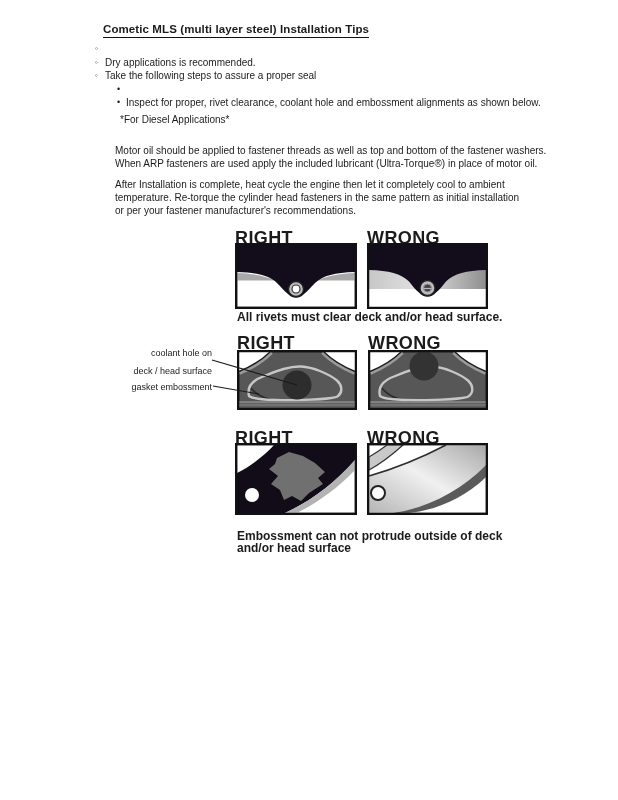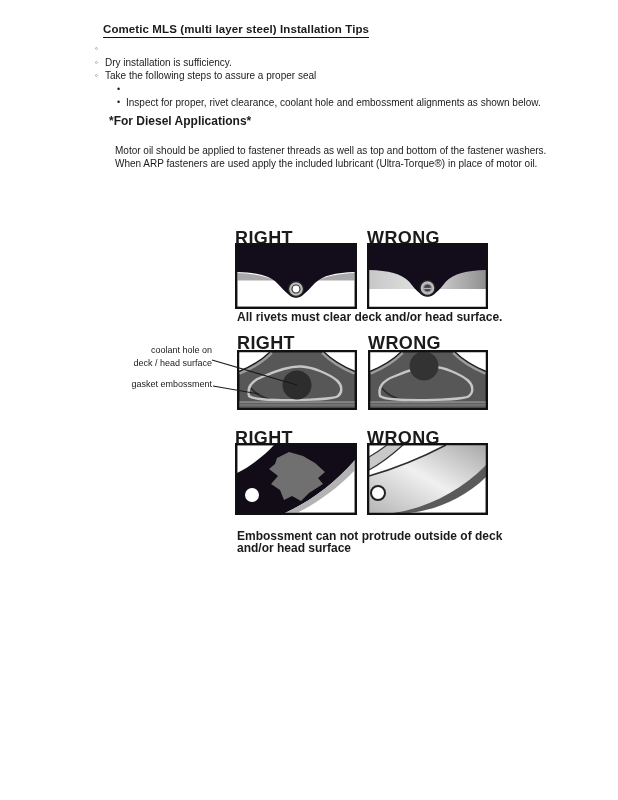--- a/index.html
+++ b/index.html
@@ -6,65 +6,68 @@
   .page{position:relative;width:618px;height:576px;background:#fff;overflow:hidden;
         font-family:"Liberation Sans",sans-serif;color:#1b1b1b;}
   .abs{position:absolute;}
   .title{left:103px;top:23px;font-size:11.5px;font-weight:bold;margin:0;
          display:inline-block;border-bottom:1.5px solid #111;padding-bottom:2px;letter-spacing:.1px;}
   .tips{left:95px;top:42px;font-size:10px;line-height:13.5px;}
   .tip{display:flex;}
   .tip .b1{width:10px;flex:0 0 10px;font-size:8px;}
   .tip.sub{margin-left:22px;}
   .tip.sub .b1{font-size:9px;width:9px;flex:0 0 9px;}
-  .h2{left:109px;top:114px;font-size:12px;font-weight:bold;margin:0;}
+  .h2{left:120px;top:114px;font-size:10px;font-weight:normal;margin:0;}
   .para{font-size:10px;line-height:13px;white-space:pre-line;margin:12px;}
   .p1{left:103px;top:132px;}
   .p2{left:103px;top:166px;}
   .p3{left:103px;top:208px;}
   .figlabel{font-size:18px;font-weight:bold;text-align:left;letter-spacing:.4px;}
   .caption{font-size:12px;font-weight:bold;white-space:pre-line;line-height:11.5px;}
-  .ann{font-size:9px;line-height:13px;text-align:right;white-space:pre-line;}
+  .ann{font-size:9px;line-height:18px;text-align:right;white-space:pre-line;}
   .panel{display:block;}
   .disclaimer{left:105px;top:575px;width:414px;color:#222;}
   .disclaimer h3{font-size:5.5px;margin:0 0 5px 0;}
   .disclaimer p{font-size:5px;line-height:6.2px;margin:0 0 5.5px 0;white-space:pre-line;}
   .pagecode{left:389px;top:757px;font-size:11px;color:#0369a1;letter-spacing:.3px;}
 </style>
 </head>
 <body>
 
 <div class="page">
 
   <h1 class="abs title">Cometic MLS (multi layer steel) Installation Tips</h1>
 
   <div class="abs tips">
     <div class="tip">
       <span class="b1">◦</span>
     </div>
     <div class="tip">
       <span class="b1">◦</span>
-      <span>Dry installation is sufficiency.</span>
+      <span>Dry applications is recommended.</span>
     </div>
     <div class="tip">
       <span class="b1">◦</span>
       <span>Take the following steps to assure a proper seal</span>
     </div>
     <div class="tip sub">
       <span class="b1">•</span>
     </div>
     <div class="tip sub">
       <span class="b1">•</span>
       <span>Inspect for proper, rivet clearance, coolant hole and embossment alignments as shown below.</span>
     </div>
   </div>
 
   <h2 class="abs h2">*For Diesel Applications*</h2>
   <p class="abs para p1">Motor oil should be applied to fastener threads as well as top and bottom of the fastener washers.
 When ARP fasteners are used apply the included lubricant (Ultra-Torque®) in place of motor oil.</p>
+  <p class="abs para p2">After Installation is complete, heat cycle the engine then let it completely cool to ambient
+temperature. Re-torque the cylinder head fasteners in the same pattern as initial installation
+or per your fastener manufacturer's recommendations.</p>
 
   <div class="abs figlabel" style="left:235px;top:228px;width:122px;">RIGHT</div>
   <div class="abs figlabel" style="left:367px;top:228px;width:121px;">WRONG</div>
 
   <svg class="abs panel" style="left:235px;top:243px;" width="122" height="66" viewBox="0 0 122 66">
     <rect x="1" y="1" width="120" height="64" fill="#ffffff" stroke="#111" stroke-width="2.5"></rect>
     <path d="M2,30 C18,30.5 30,33 40,37.5 L2,37.5 Z" fill="#a9a9a9"></path>
     <path d="M120,30 C104,30.5 92,33 82,37.5 L120,37.5 Z" fill="#a9a9a9"></path>
     <path d="M2,2 H120 V29 C100,29.5 88,32.5 80,40 C75.5,44.5 72.5,48.5 69,51 A10.5,10.5 0 0 1 53,51 C49.5,48.5 46.5,44.5 42,40 C34,32.5 22,29.5 2,29 Z" fill="#130d1b"></path>
     <circle cx="61" cy="46" r="7.5" fill="#bdbdbd" stroke="#222" stroke-width="1.3"></circle>

